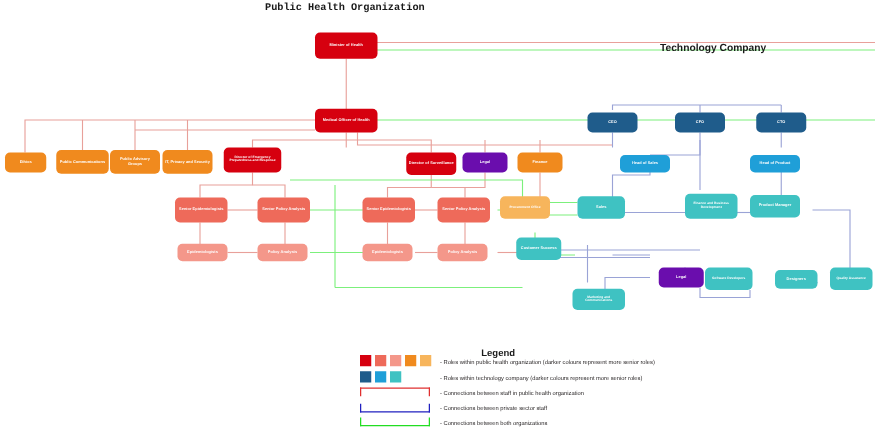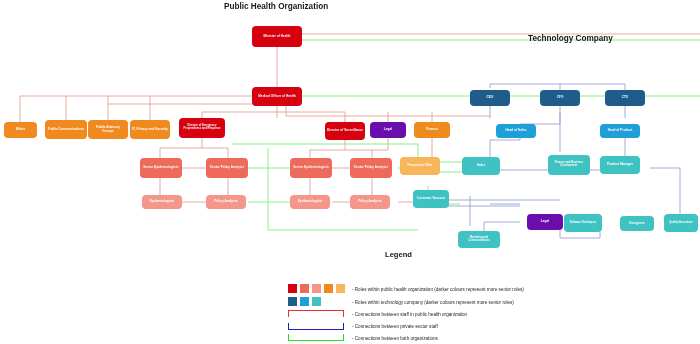--- a/index.html
+++ b/index.html
@@ -101,21 +101,21 @@
       <path d="M248,168 L296,168"></path>
       <path d="M248,202 L296,202"></path>
       <path d="M398,168 L440,168"></path>
       <path d="M430,162 L462,162"></path>
       <path d="M430,172 L462,172"></path>
       <path d="M428,186 L428,204 L460,204"></path>
       <path d="M268,230 L418,230"></path>
     </g>
   </svg>
 
-  <div class="title" style="left:224px;top:2px;">Public Health Organization</div>
+  <div class="title" style="left:212px;top:2px;font-family:Liberation Mono, monospace;">Public Health Organization</div>
   <div class="title" style="left:528px;top:34px;">Technology Company</div>
 
   <div class="node" style="left:252px;top:26px;width:50px;height:21px;background:#d6000f;">Minister of Health</div>
 
   <div class="node" style="left:252px;top:87px;width:50px;height:19px;background:#d6000f;">Medical Officer of Health</div>
 
   <div class="node" style="left:4px;top:122px;width:33px;height:16px;background:#f08a1e;">Ethics</div>
 
   <div class="node" style="left:45px;top:120px;width:42px;height:19px;background:#f08a1e;">Public Communications</div>
 
@@ -170,21 +170,21 @@
   <div class="node t3" style="left:458px;top:231px;width:42px;height:17px;background:#3fc2c2;">Marketing and Communications</div>
 
   <div class="node" style="left:527px;top:214px;width:36px;height:16px;background:#6a0dad;">Legal</div>
 
   <div class="node t3" style="left:564px;top:214px;width:38px;height:18px;background:#3fc2c2;">Software Developers</div>
 
   <div class="node" style="left:620px;top:216px;width:34px;height:15px;background:#3fc2c2;">Designers</div>
 
   <div class="node t3" style="left:664px;top:214px;width:34px;height:18px;background:#3fc2c2;">Quality Assurance</div>
 
-  <div class="legend-title" style="left:385px;top:250px;">Legend</div>
+  <div class="legend-title" style="left:385px;top:278px;">Legend</div>
 
   <div>
     <div class="sw" style="left:288px;top:284px;background:#d6000f;"></div>
     <div class="sw" style="left:300px;top:284px;background:#ee6a5a;"></div>
     <div class="sw" style="left:312px;top:284px;background:#f4978a;"></div>
     <div class="sw" style="left:324px;top:284px;background:#f08a1e;"></div>
     <div class="sw" style="left:336px;top:284px;background:#f7b55c;"></div>
   </div>
   <div class="lgtext" style="left:352px;top:287px;">- Roles within public health organization (darker colours represent more senior roles)</div>
 

